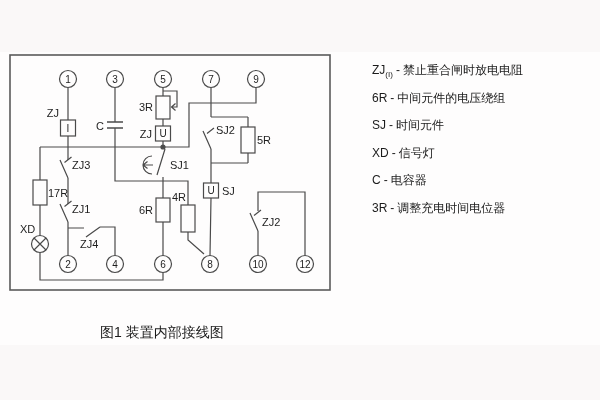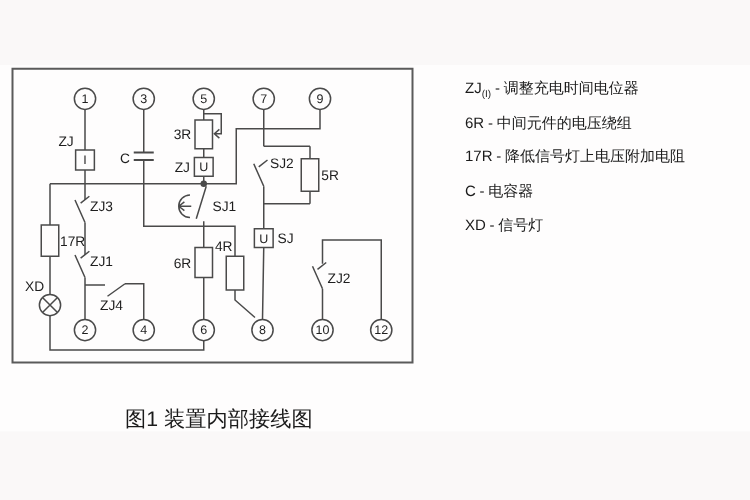--- a/index.html
+++ b/index.html
@@ -8,21 +8,21 @@
     background:#faf8f8;overflow:hidden;
     font-family:"Liberation Sans","DejaVu Sans",sans-serif;
     color:#1e1e1e;
   }
   .content-strip{position:absolute;left:0;top:52px;width:600px;height:293px;background:#fefdfd;}
   .schematic-svg{position:absolute;left:0;top:0;}
   .legend{position:absolute;left:372px;top:57px;width:224px;}
   .legend-row{height:27.5px;line-height:27.5px;font-size:12px;white-space:nowrap;color:#1b1b1b;}
   .legend-row sub{font-size:8px;}
   .legend-row .sep{margin:0 3px;}
-  .caption{position:absolute;left:100px;top:324px;font-size:17px;color:#1b1b1b;}
+  .caption{position:absolute;left:100px;top:324px;font-size:14px;color:#1b1b1b;}
 </style>
 </head>
 <body>
 
 <div class="screen">
   <div class="content-strip"></div>
 
   <svg class="schematic-svg" width="600" height="400" viewBox="0 0 600 400">
     <g stroke="#4a4a4a" stroke-width="1.2" fill="none">
 
@@ -115,21 +115,22 @@
       <text x="48" y="197">17R</text>
       <text x="20" y="233">XD</text>
       <text x="72" y="169">ZJ3</text>
       <text x="72" y="213">ZJ1</text>
       <text x="80" y="248">ZJ4</text>
       <text x="262" y="226">ZJ2</text>
     </g>
   </svg>
 
   <div class="legend">
-    <div class="legend-row"><span>ZJ</span><sub>(I)</sub><span class="sep">-</span><span>调整充电时间电位器</span></div>
+    <div class="legend-row"><span>ZJ</span><sub>(I)</sub><span class="sep">-</span><span>禁止重合闸时放电电阻</span></div>
     <div class="legend-row"><span>6R</span><sub></sub><span class="sep">-</span><span>中间元件的电压绕组</span></div>
-    <div class="legend-row"><span>17R</span><sub></sub><span class="sep">-</span><span>降低信号灯上电压附加电阻</span></div>
+    <div class="legend-row"><span>SJ</span><sub></sub><span class="sep">-</span><span>时间元件</span></div>
+    <div class="legend-row"><span>XD</span><sub></sub><span class="sep">-</span><span>信号灯</span></div>
     <div class="legend-row"><span>C</span><sub></sub><span class="sep">-</span><span>电容器</span></div>
-    <div class="legend-row"><span>XD</span><sub></sub><span class="sep">-</span><span>信号灯</span></div>
+    <div class="legend-row"><span>3R</span><sub></sub><span class="sep">-</span><span>调整充电时间电位器</span></div>
   </div>
 
   <div class="caption">图1 装置内部接线图</div>
 </div>
 
 </body></html>

